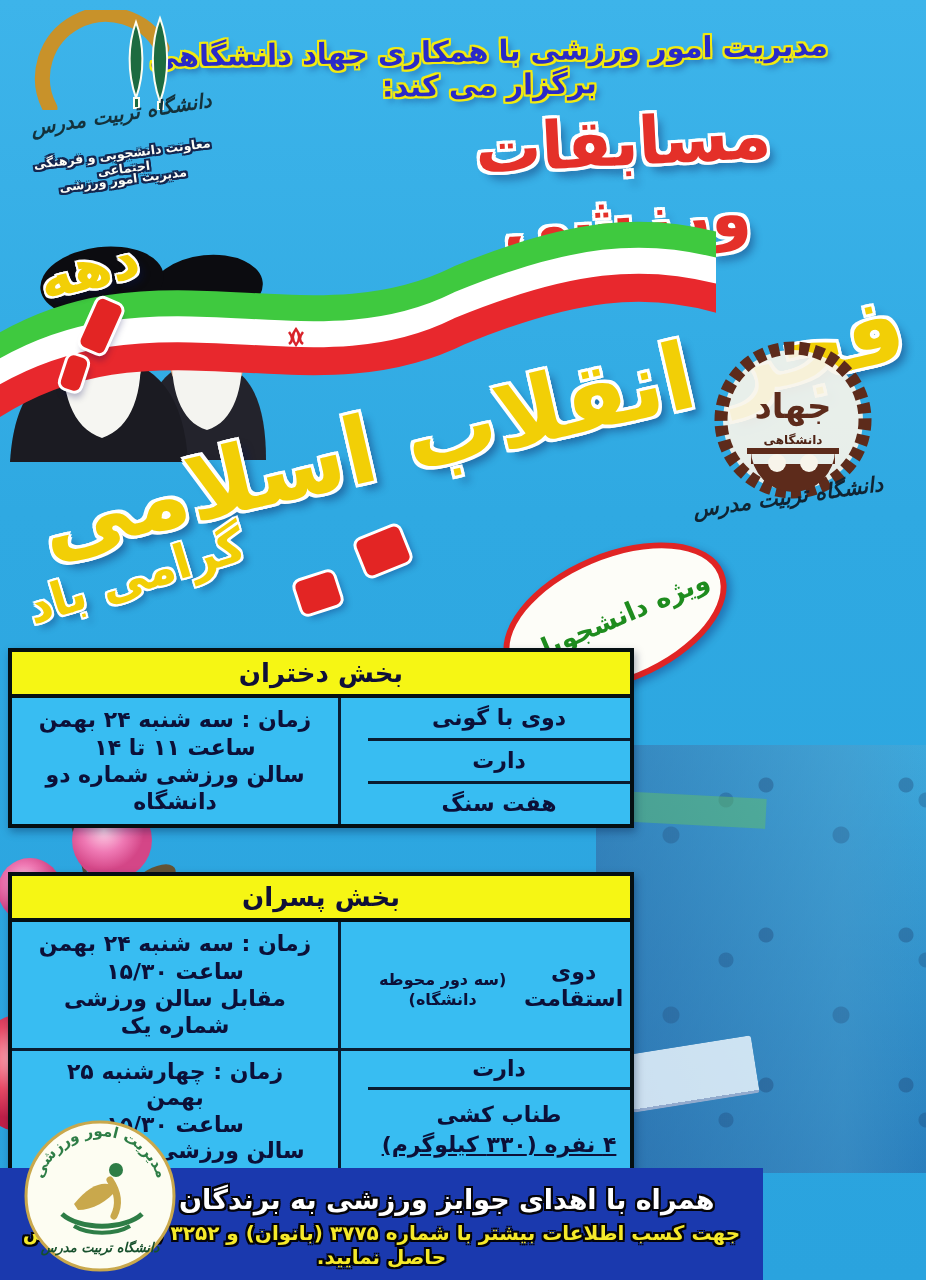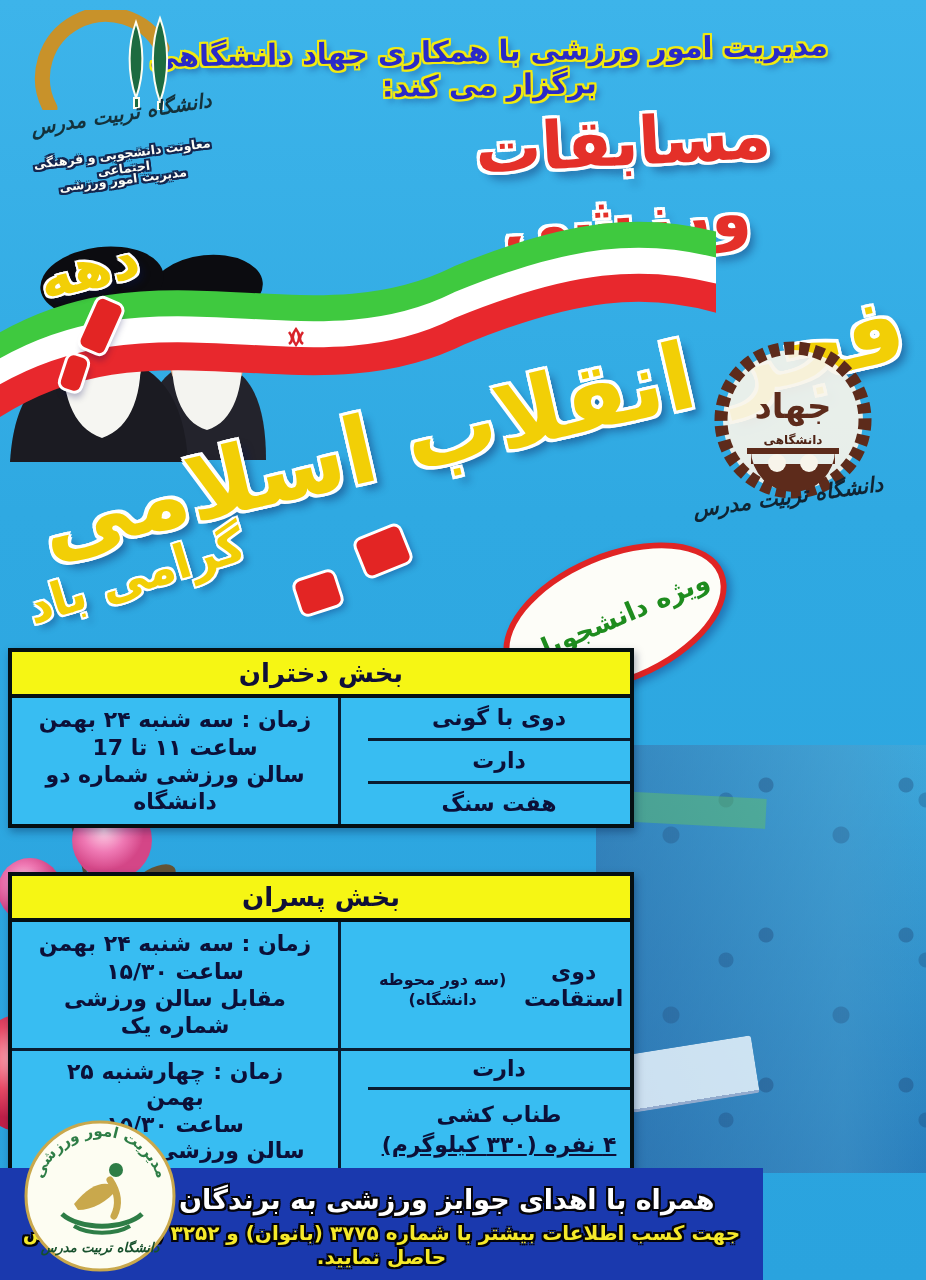--- a/index.html
+++ b/index.html
@@ -232,21 +232,21 @@
   <div class="abs ptable" style="top:648px;">
     <div class="t-header">بخش دختران</div>
     <div class="t-body" style="height:126px;">
       <div class="col-sports">
         <div class="cell">دوی با گونی</div>
         <div class="cell">دارت</div>
         <div class="cell">هفت سنگ</div>
       </div>
       <div class="col-time">
         <div>زمان : سه شنبه ۲۴ بهمن</div>
-        <div>ساعت ۱۱ تا 17</div>
+        <div>ساعت ۱۱ تا ۱۴</div>
         <div>سالن ورزشی شماره دو دانشگاه</div>
       </div>
     </div>
   </div>
 
   <div class="abs ptable" style="top:872px;">
     <div class="t-header">بخش پسران</div>
     <div class="brow" style="height:126px;">
       <div class="col-sports">
         <div class="cell" style="flex-direction:row;border-bottom:none;">

